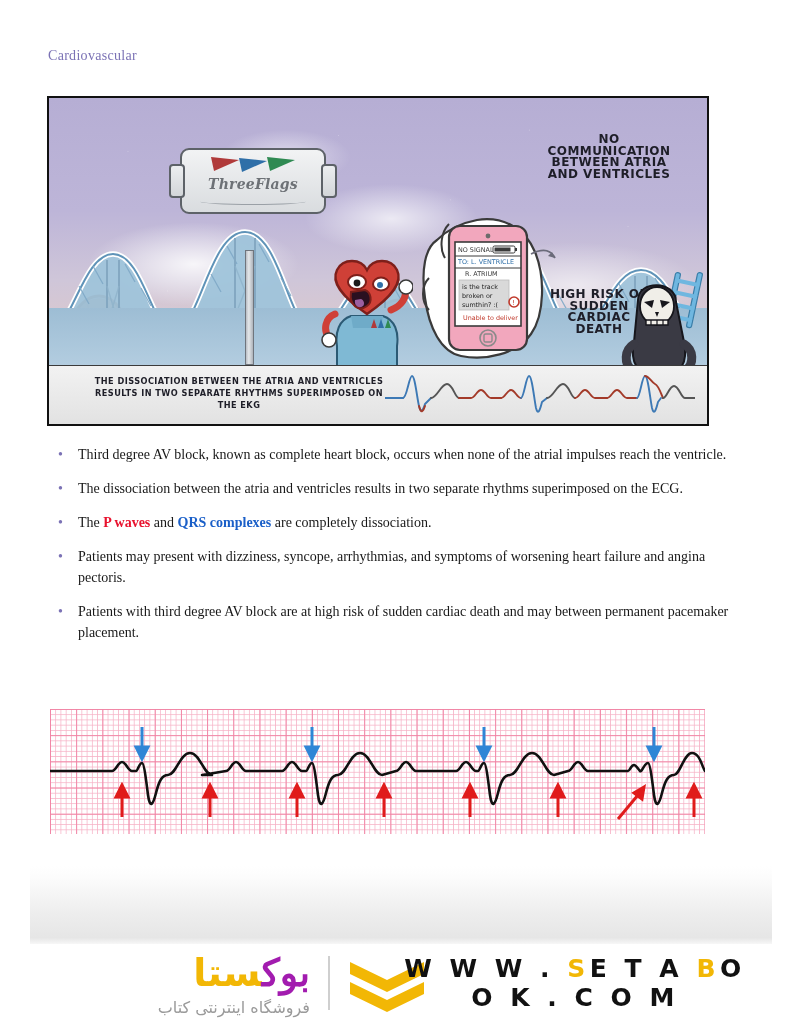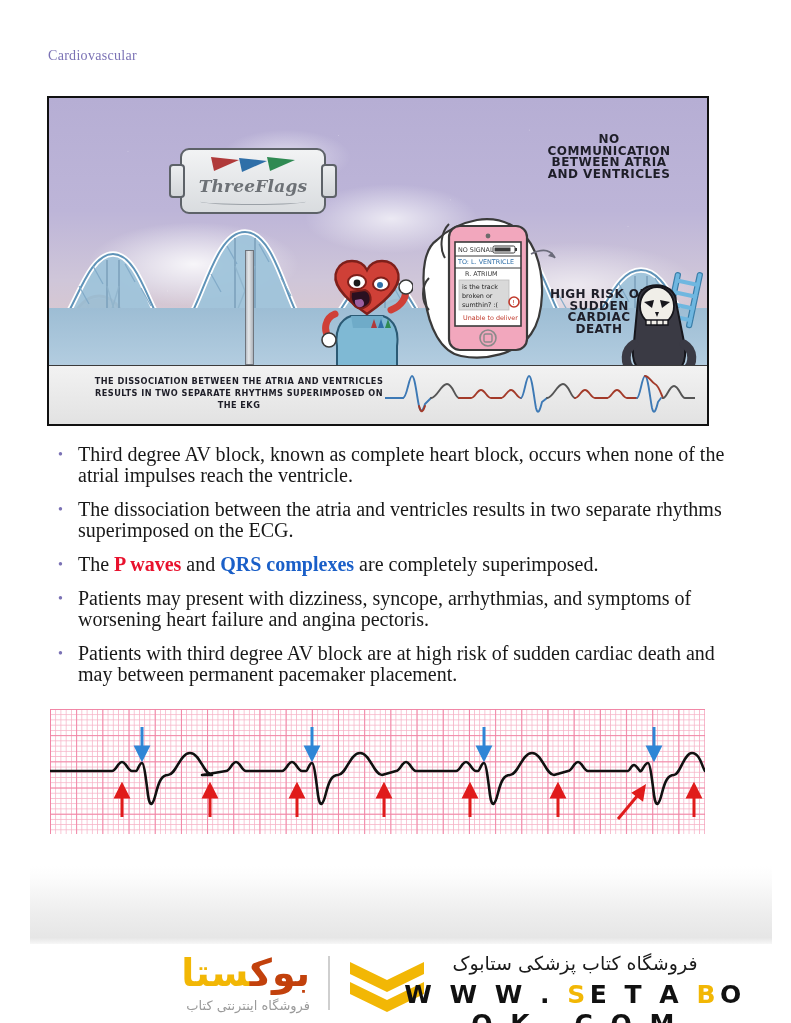--- a/index.html
+++ b/index.html
@@ -72,21 +72,21 @@
   }
   .sign-board:before,.sign-board:after{
     content:"";position:absolute;top:14px;width:12px;height:30px;
     background:linear-gradient(#eceef0,#d3d6d9);border:2px solid #5d6268;border-radius:4px;
   }
   .sign-board:before{left:-13px;} .sign-board:after{right:-13px;}
   .sign-flags{position:absolute;left:0;right:0;top:5px;height:22px;text-align:center;}
   .sign-name{
     position:absolute;left:0;right:0;top:26px;text-align:center;
     font-family:"DejaVu Serif", serif;font-weight:700;font-style:italic;
-    font-size:17px;color:#6d7176;letter-spacing:.2px;
+    font-size:14px;color:#6d7176;letter-spacing:.2px;
   }
   .sign-swoosh{position:absolute;left:18px;right:18px;bottom:7px;height:6px;
     border-bottom:1.6px solid #9aa0a6;border-radius:0 0 60% 60%;}
 
   
   .heart-char{position:absolute;left:272px;top:156px;width:92px;height:112px;}
   
   .phone-wrap{position:absolute;left:370px;top:116px;width:138px;height:148px;}
 
   
@@ -106,21 +106,21 @@
 
   
   .bullets{position:absolute;left:52px;top:444px;width:700px;}
   .bullet-row{display:flex;margin-bottom:13px;}
   .bullet-dot{
     flex:0 0 26px;color:#7b72b5;font-size:14px;line-height:21px;
     text-align:left;padding-left:6px;box-sizing:border-box;
   }
   .bullet-text{
     flex:1;font-family:"Liberation Serif", serif;
-    font-size:20px;line-height:21px;color:#181818;
+    font-size:14px;line-height:21px;color:#181818;
   }
   .bullet-text .pw{color:#e8112d;font-weight:700;}
   .bullet-text .qrs{color:#1a5fc8;font-weight:700;}
 
   
   .ecg-strip{
     position:absolute;left:50px;top:709px;width:655px;height:125px;
     background:#fff;
     background-image:
       linear-gradient(to right, rgba(241,131,164,.95) 1px, transparent 1px),
@@ -138,24 +138,24 @@
   }
 
   
   .footer{position:absolute;left:0;top:944px;width:791px;height:79px;background:#fff;}
   .logo-area{position:absolute;left:60px;top:6px;width:300px;height:70px;}
   .logo-fa{
     position:absolute;left:0;top:2px;width:250px;text-align:right;
     direction:rtl;font-family:"DejaVu Sans", sans-serif;font-weight:700;
     font-size:38px;line-height:42px;color:#f2b705;letter-spacing:-1px;
   }
-  .logo-fa .gray{color:#c2410c;}
+  .logo-fa .gray{color:#a21caf;font-family:Liberation Serif, serif;}
   .logo-sub{
     position:absolute;left:0;top:48px;width:250px;text-align:right;direction:rtl;
-    font-family:"DejaVu Sans", sans-serif;font-size:13px;color:#9a9a9a;letter-spacing:.2px;
+    font-family:"DejaVu Sans", sans-serif;font-size:16px;color:#9a9a9a;letter-spacing:.2px;
   }
   .logo-divider{position:absolute;left:268px;top:6px;width:1.5px;height:54px;background:#cfcfcf;}
   .logo-mark{position:absolute;left:288px;top:8px;width:78px;height:56px;}
 
   .site-area{position:absolute;left:395px;top:6px;width:360px;}
   .site-fa{
     direction:rtl;text-align:center;
     font-family:"DejaVu Sans", sans-serif;font-size:19px;line-height:26px;color:#1b1b1b;
   }
   .site-url{
@@ -370,21 +370,21 @@
   <div class="bullet-row">
     <div class="bullet-dot">•</div>
     <div class="bullet-text"><span>Third degree AV block, known as complete heart block, occurs when none of the atrial impulses reach the ventricle.</span></div>
   </div>
   <div class="bullet-row">
     <div class="bullet-dot">•</div>
     <div class="bullet-text"><span>The dissociation between the atria and ventricles results in two separate rhythms superimposed on the ECG.</span></div>
   </div>
   <div class="bullet-row">
     <div class="bullet-dot">•</div>
-    <div class="bullet-text"><span>The </span><span class="pw">P waves</span><span> and </span><span class="qrs">QRS complexes</span><span> are completely superimposed.</span></div>
+    <div class="bullet-text"><span>The </span><span class="pw">P waves</span><span> and </span><span class="qrs">QRS complexes</span><span> are completely dissociation.</span></div>
   </div>
   <div class="bullet-row">
     <div class="bullet-dot">•</div>
     <div class="bullet-text"><span>Patients may present with dizziness, syncope, arrhythmias, and symptoms of worsening heart failure and angina pectoris.</span></div>
   </div>
   <div class="bullet-row">
     <div class="bullet-dot">•</div>
     <div class="bullet-text"><span>Patients with third degree AV block are at high risk of sudden cardiac death and may between permanent pacemaker placement.</span></div>
   </div>
 </div>
@@ -476,16 +476,15 @@
       <span class="gray">بوک</span><span>ستا</span>
     </div>
     <div class="logo-sub">فروشگاه اینترنتی کتاب</div>
     <div class="logo-divider"></div>
     <svg class="logo-mark" viewBox="0 0 78 56">
       <path d="M2,4 L39,22 L76,4 L76,16 L39,34 L2,16 Z" fill="#f2b705"></path>
       <path d="M2,24 L39,42 L76,24 L76,36 L39,54 L2,36 Z" fill="#f2b705"></path>
     </svg>
   </div>
   <div class="site-area">
-    <div class="site-fa">فروشگاه کتاب پزشکی ستابوک</div>
     <div class="site-url"><span>W W W . </span><span class="hl">S</span><span>E T A </span><span class="hl">B</span><span>O O K . C O M</span></div>
   </div>
 </div>
 
 </body></html>

